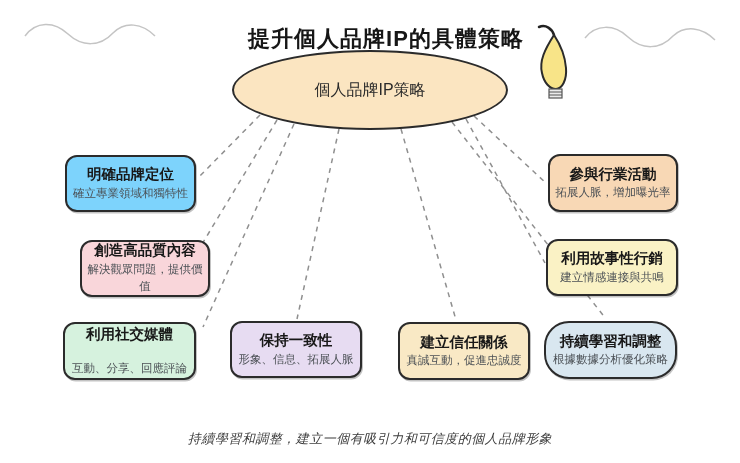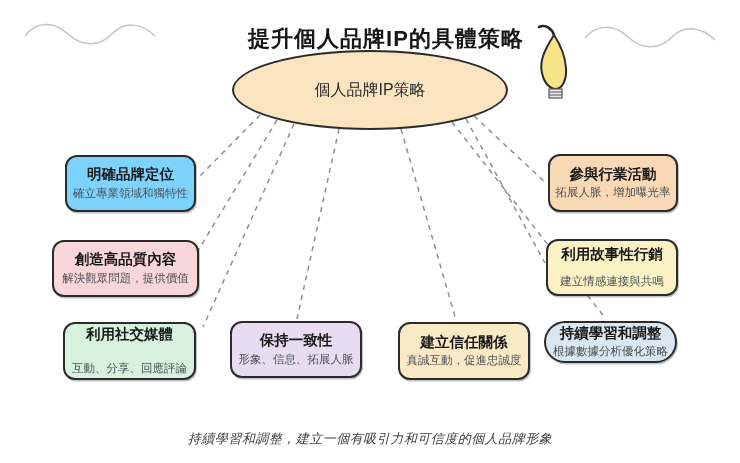--- a/index.html
+++ b/index.html
@@ -21,27 +21,27 @@
   .node{
     position:absolute;box-sizing:border-box;
     border:2px solid #2b2b2b;border-radius:12px;
     display:flex;flex-direction:column;align-items:center;justify-content:center;
     text-align:center;padding:4px 4px;
     box-shadow:1px 1.5px 0 rgba(40,40,40,.28);
   }
   .node-title{font-size:14.5px;font-weight:bold;color:#181818;line-height:1.35;}
   .node-sub{font-size:11.5px;color:#4b5055;line-height:1.5;}
   .n1{left:65px;top:155px;width:131px;height:57px;}
-  .n2{left:52px;top:240px;width:147px;height:57px;}
+  .n2{left:80px;top:240px;width:130px;height:57px;}
   .n3{left:63px;top:322px;width:133px;height:58px;}
   .n4{left:230px;top:321px;width:132px;height:57px;align-items:center;}
   .n5{left:398px;top:322px;width:132px;height:58px;}
   .n6{left:548px;top:154px;width:130px;height:58px;}
   .n7{left:546px;top:239px;width:132px;height:57px;}
-  .n8{left:544px;top:321px;width:133px;height:42px;border-radius:25px;}
+  .n8{left:544px;top:321px;width:133px;height:58px;border-radius:25px;}
   .caption{
     position:absolute;left:0;top:430px;width:740px;text-align:center;
     font-size:13px;font-style:italic;color:#3c3c3c;letter-spacing:.5px;
   }
 </style>
 </head>
 <body>
 
 <div class="stage">
 
@@ -93,21 +93,21 @@
     <div class="node-sub">形象、信息、拓展人脈</div>
   </div>
   <div class="node n5" style="background: rgb(249, 233, 197);">
     <div class="node-title">建立信任關係</div>
     <div class="node-sub">真誠互動，促進忠誠度</div>
   </div>
   <div class="node n6" style="background: rgb(248, 216, 181);">
     <div class="node-title">參與行業活動</div>
     <div class="node-sub">拓展人脈，增加曝光率</div>
   </div>
-  <div class="node n7" style="background: rgb(250, 242, 197); justify-content: space-between;">
+  <div class="node n7" style="background: rgb(250, 242, 197);">
     <div class="node-title">利用故事性行銷</div>
     <div class="node-sub">建立情感連接與共鳴</div>
   </div>
   <div class="node n8" style="background: rgb(217, 231, 240);">
     <div class="node-title">持續學習和調整</div>
     <div class="node-sub">根據數據分析優化策略</div>
   </div>
 
   <div class="caption">持續學習和調整，建立一個有吸引力和可信度的個人品牌形象</div>
 </div>

